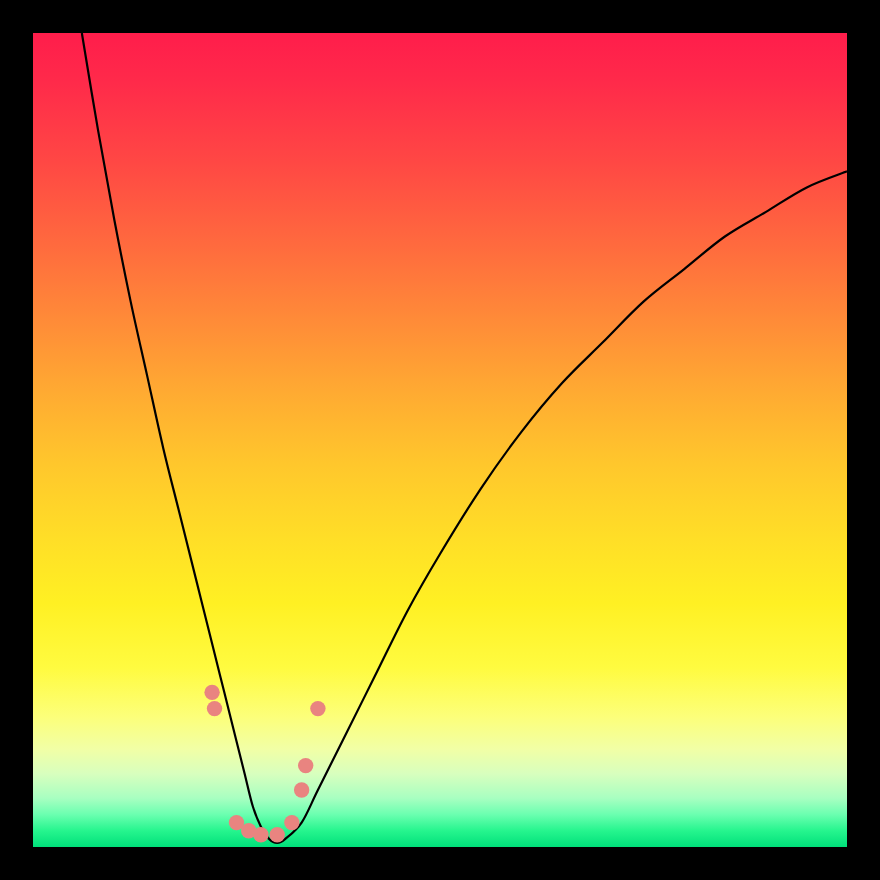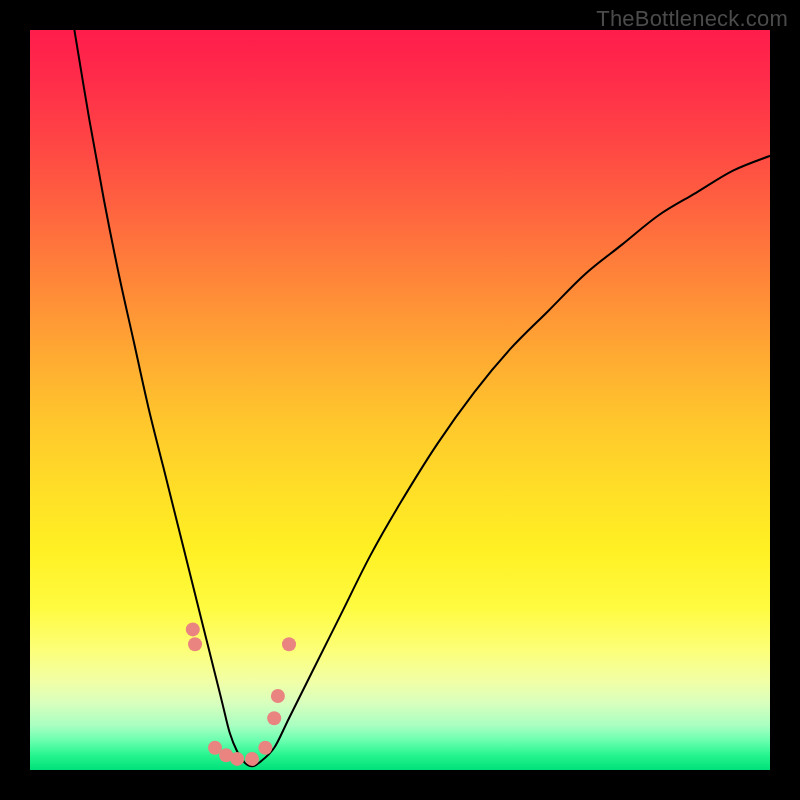--- a/index.html
+++ b/index.html
@@ -64,21 +64,20 @@
     position: absolute;
     inset: 0;
     width: 100%;
     height: 100%;
   }
 </style>
 </head>
 <body>
 
 <div class="frame">
-  <div class="watermark">TheBottleneck.com</div>
 
   <div class="plot-area">
     <div class="gradient-bg"></div>
     <svg class="curve-layer" viewBox="0 0 740 740" preserveAspectRatio="none">
       <path id="curve-path" fill="none" stroke="#000000" stroke-width="2" d="M 44.4 0 C 46.86666666666667 14.799999999999992, 54.266666666666666 60.433333333333294, 59.2 88.79999999999995 C 64.13333333333334 117.16666666666661, 69.06666666666666 144.29999999999993, 74 170.19999999999993 C 78.93333333333334 196.09999999999994, 83.86666666666666 220.76666666666665, 88.8 244.2 C 93.73333333333333 267.6333333333333, 98.66666666666667 288.6, 103.60000000000001 310.8 C 108.53333333333335 333, 113.46666666666667 356.4333333333334, 118.4 377.40000000000003 C 123.33333333333334 398.3666666666667, 128.26666666666665 416.8666666666667, 133.2 436.6 C 138.13333333333333 456.33333333333337, 143.06666666666666 476.0666666666666, 148 495.79999999999995 C 152.93333333333334 515.5333333333333, 158.48333333333335 537.7333333333333, 162.8 555 C 167.11666666666667 572.2666666666667, 170.2 584.6, 173.89999999999998 599.4 C 177.59999999999997 614.1999999999999, 181.91666666666666 631.4666666666666, 185 643.8 C 188.08333333333334 656.1333333333333, 189.93333333333334 663.5333333333333, 192.4 673.4 C 194.86666666666667 683.2666666666667, 197.33333333333334 694.9833333333333, 199.8 703 C 202.26666666666668 711.0166666666667, 204.73333333333335 716.5666666666666, 207.20000000000002 721.5 C 209.66666666666669 726.4333333333334, 212.13333333333333 730.1333333333333, 214.6 732.6 C 217.06666666666666 735.0666666666667, 219.53333333333333 736.3, 222 736.3 C 224.46666666666667 736.3, 225.7 735.6833333333334, 229.4 732.6 C 233.10000000000002 729.5166666666667, 239.26666666666668 725.1999999999999, 244.20000000000002 717.8 C 249.13333333333335 710.4, 252.83333333333334 700.5333333333334, 259 688.2 C 265.1666666666667 675.8666666666667, 272.56666666666666 661.0666666666666, 281.2 643.8 C 289.8333333333333 626.5333333333333, 300.93333333333334 604.3333333333334, 310.8 584.6 C 320.6666666666667 564.8666666666667, 330.53333333333336 543.9, 340.40000000000003 525.4 C 350.2666666666667 506.9, 358.9 492.1, 370 473.6 C 381.1 455.1, 394.66666666666674 432.9, 407.00000000000006 414.4 C 419.33333333333337 395.9, 431.6666666666667 378.63333333333327, 444 362.59999999999997 C 456.3333333333333 346.56666666666666, 468.6666666666667 331.7666666666667, 481 318.20000000000005 C 493.3333333333333 304.6333333333334, 505.6666666666667 293.5333333333333, 518 281.2 C 530.3333333333334 268.8666666666667, 542.6666666666666 255.29999999999998, 555 244.2 C 567.3333333333334 233.1, 579.6666666666666 224.4666666666667, 592 214.60000000000002 C 604.3333333333334 204.73333333333335, 616.6666666666666 193.63333333333335, 629 185 C 641.3333333333334 176.36666666666665, 653.6666666666666 170.19999999999996, 666 162.79999999999995 C 678.3333333333334 155.39999999999995, 690.6666666666666 146.76666666666657, 703 140.5999999999999 C 715.3333333333334 134.43333333333325, 733.8333333333334 128.2666666666667, 740 125.80000000000007"></path>
       <g id="marker-group">
           <circle cx="162.8" cy="599.4" r="7" fill="#e98480"></circle>
           <circle cx="165.02" cy="614.2" r="7" fill="#e98480"></circle>
           <circle cx="185" cy="717.8" r="7" fill="#e98480"></circle>
           <circle cx="196.10000000000002" cy="725.2" r="7" fill="#e98480"></circle>

